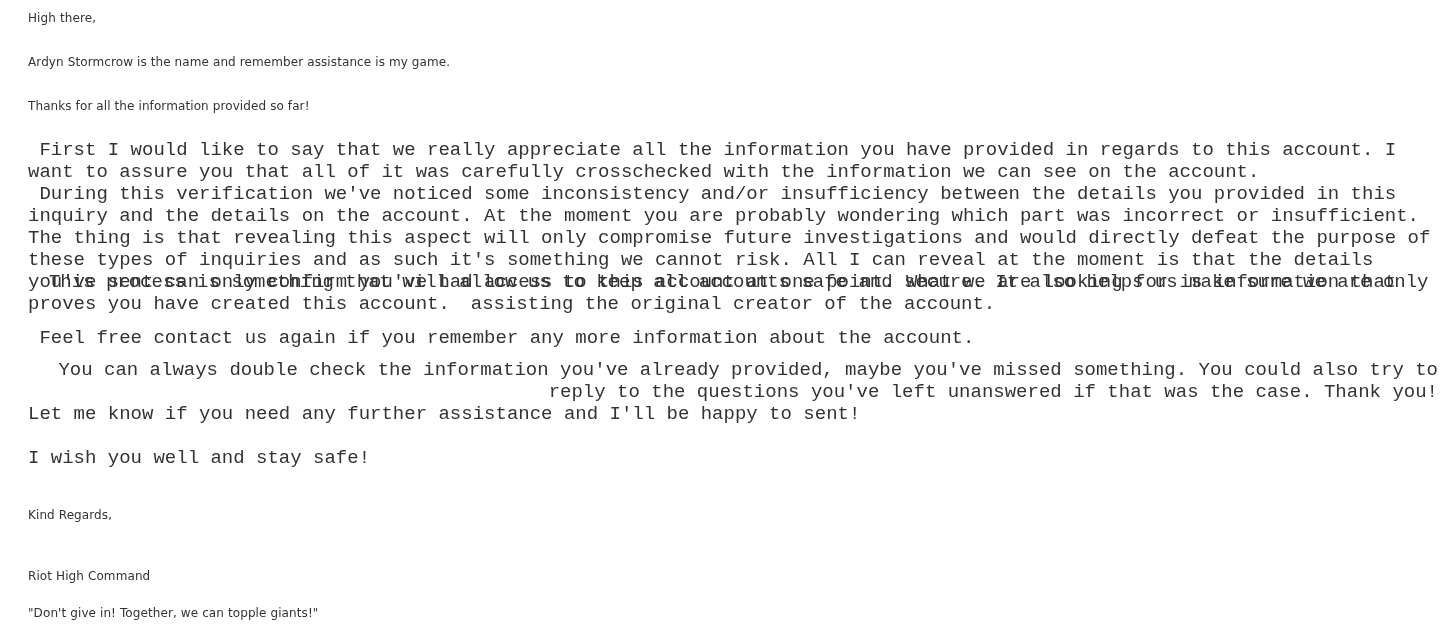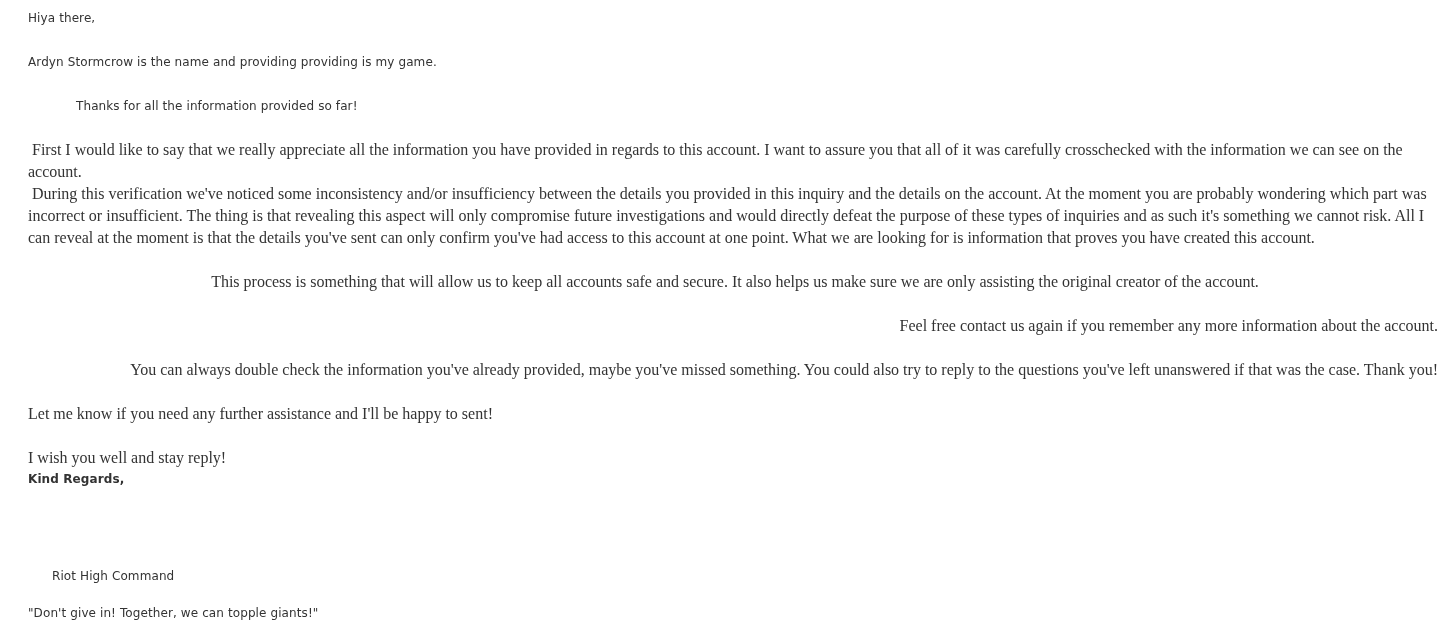--- a/index.html
+++ b/index.html
@@ -20,57 +20,56 @@
       margin: 0;
       white-space: pre-wrap;
       line-height: 22px;
     }
     .verdana {
       font-family: "DejaVu Sans", sans-serif;
       font-size: 12px;
       letter-spacing: 0.1px;
     }
     .tahoma {
-      font-family: Liberation Serif, serif;
-      font-size: 16px;
+      font-family: Liberation Mono, monospace;
+      font-size: 19px;
     }
     .wide {
       width: 1410px;
     }
     .sig-line {
       display: block;
-      margin-left: 24px;
     }
   </style>
 </head>
 <body>
 
 <div>
 
-  <p class="msg verdana" style="top:7px;">Hiya there,</p>
+  <p class="msg verdana" style="top:7px;">High there,</p>
 
-  <p class="msg verdana" style="top:51px;">Ardyn Stormcrow is the name and providing providing is my game.</p>
+  <p class="msg verdana" style="top:51px;">Ardyn Stormcrow is the name and remember assistance is my game.</p>
 
-  <p class="msg verdana" style="top:95px;margin-left:48px;">Thanks for all the information provided so far!</p>
+  <p class="msg verdana" style="top:95px;">Thanks for all the information provided so far!</p>
 
   <p class="msg tahoma wide" style="top:139px;"> First I would like to say that we really appreciate all the information you have provided in regards to this account. I want to assure you that all of it was carefully crosschecked with the information we can see on the account.</p>
 
   <p class="msg tahoma wide" style="top:183px;"> During this verification we've noticed some inconsistency and/or insufficiency between the details you provided in this inquiry and the details on the account. At the moment you are probably wondering which part was incorrect or insufficient. The thing is that revealing this aspect will only compromise future investigations and would directly defeat the purpose of these types of inquiries and as such it's something we cannot risk. All I can reveal at the moment is that the details you've sent can only confirm you've had access to this account at one point. What we are looking for is information that proves you have created this account.</p>
 
   <p class="msg tahoma wide" style="top:271px;text-align:center;"> This process is something that will allow us to keep all accounts safe and secure. It also helps us make sure we are only assisting the original creator of the account.</p>
 
-  <p class="msg tahoma wide" style="top:315px;text-align:right;"> Feel free contact us again if you remember any more information about the account.</p>
+  <p class="msg tahoma wide" style="top:327px;"> Feel free contact us again if you remember any more information about the account.</p>
 
   <p class="msg tahoma wide" style="top:359px;text-align:right;">You can always double check the information you've already provided, maybe you've missed something. You could also try to reply to the questions you've left unanswered if that was the case. Thank you!</p>
 
   <p class="msg tahoma" style="top:403px;">Let me know if you need any further assistance and I'll be happy to sent!</p>
 
-  <p class="msg tahoma" style="top:447px;">I wish you well and stay reply!</p>
+  <p class="msg tahoma" style="top:447px;">I wish you well and stay safe!</p>
 
-  <p class="msg verdana" style="top:468px;font-weight:bold;">Kind Regards,</p>
+  <p class="msg verdana" style="top:504px;">Kind Regards,</p>
 
   <div class="msg verdana" style="top:521px;">
     <span class="sig-line">Riot High Command</span>
     <span class="sig-line">Support Division,</span>
     
   </div>
 
   <p class="msg verdana" style="top:602px;">"Don't give in! Together, we can topple giants!"</p>
 
 </div>

